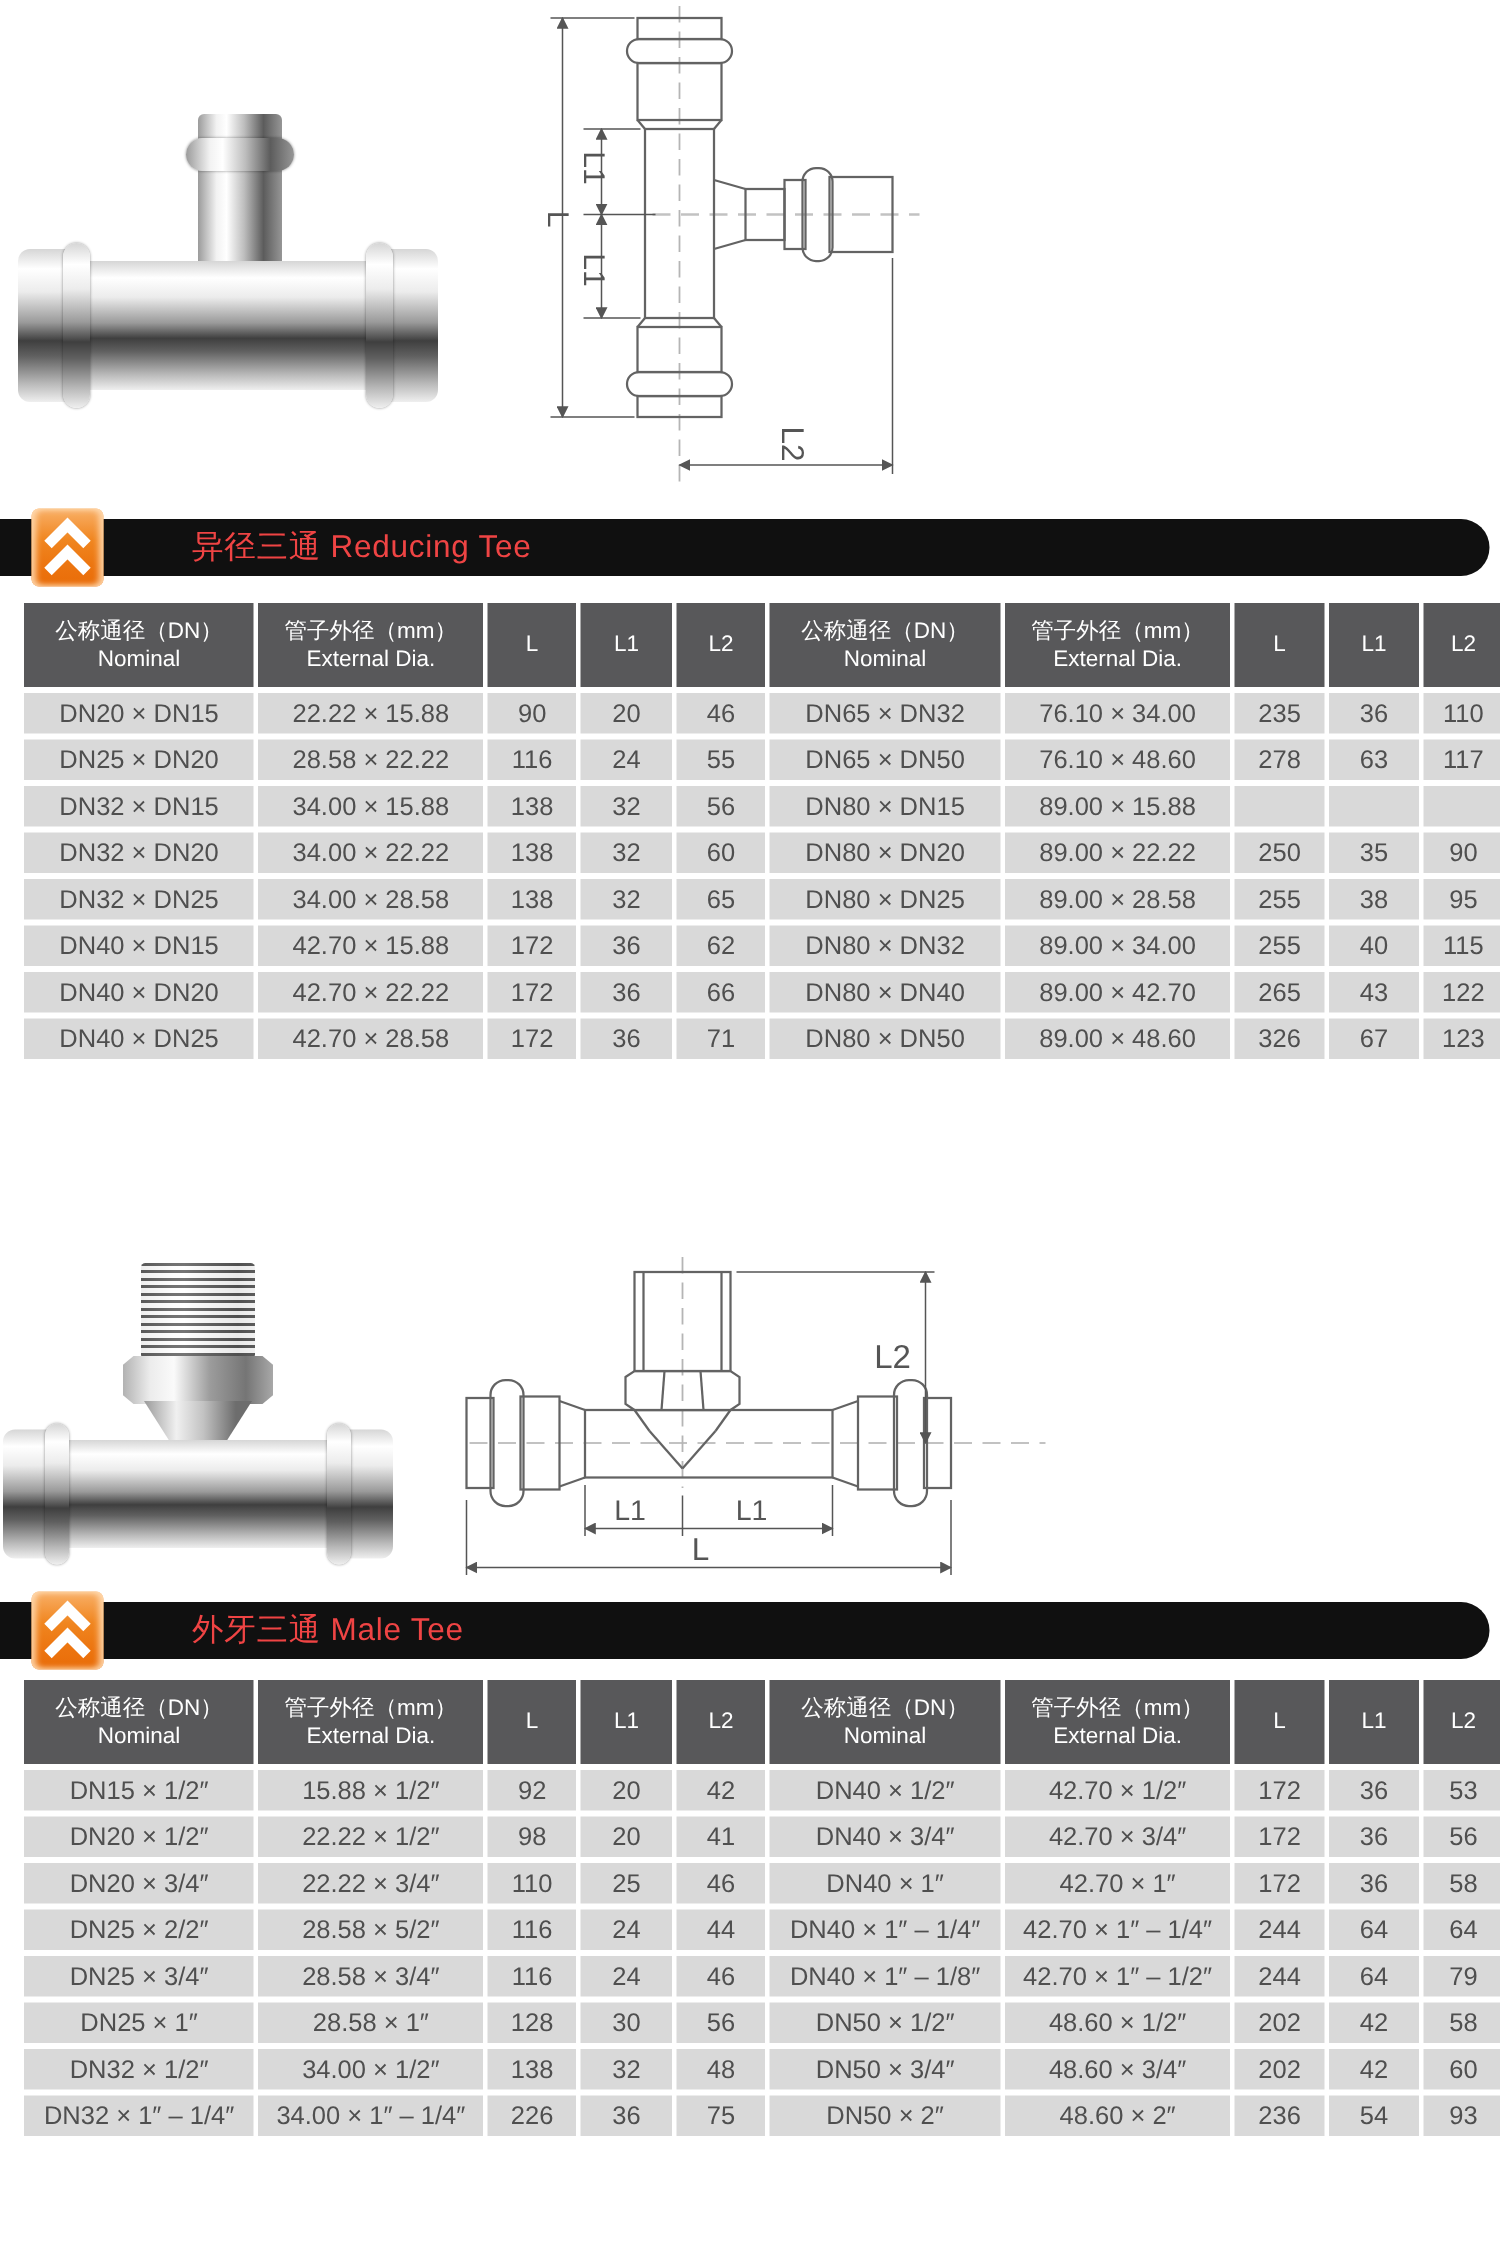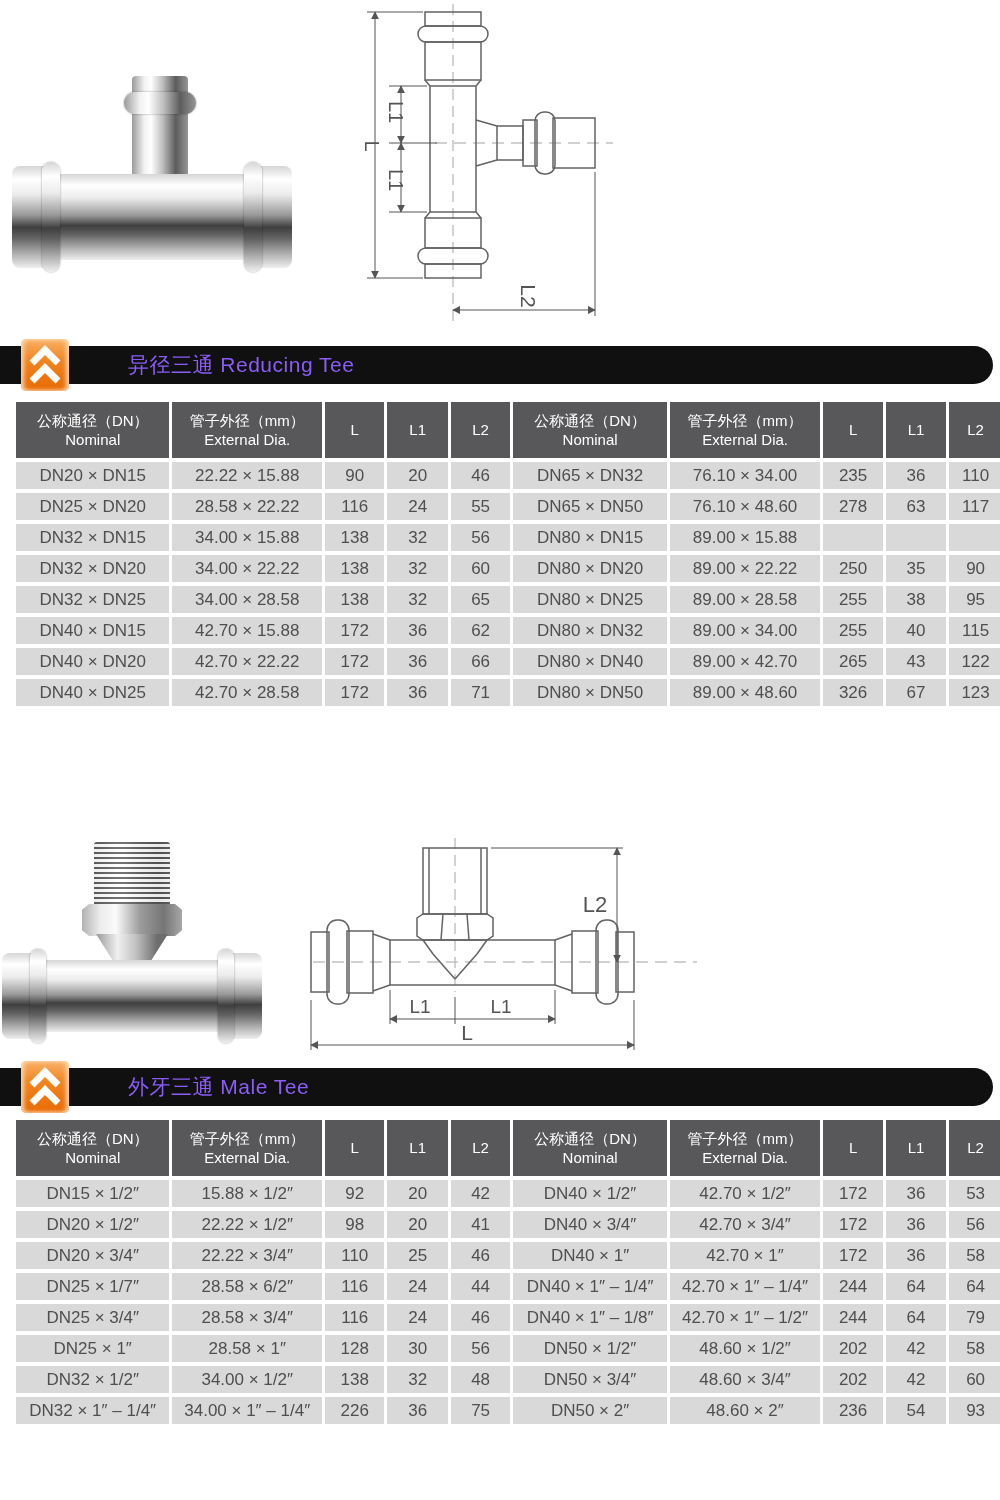--- a/index.html
+++ b/index.html
@@ -9,21 +9,21 @@
     font-family:"Liberation Sans","DejaVu Sans",sans-serif;
     -webkit-font-smoothing:antialiased;
   }
   
   .section-bar{
     position:absolute;left:0;width:993px;height:38px;
     background:#101010;border-radius:0 19px 19px 0;
   }
   .section-bar .bar-title{
     position:absolute;left:128px;top:0;line-height:38px;
-    color:#8b5cf6;font-size:21px;letter-spacing:.5px;white-space:nowrap;
+    color:#ef4444;font-size:21px;letter-spacing:.5px;white-space:nowrap;
   }
   .badge{
     position:absolute;left:21px;top:-7px;width:48px;height:52px;
     border-radius:5px;
     background:linear-gradient(180deg,#f9b068 0%,#f08620 40%,#ec740f 75%,#e96c08 100%);
     box-shadow:inset 3px 0 4px rgba(255,220,180,.9), inset -3px 0 4px rgba(255,220,180,.9);
   }
   .badge svg{position:absolute;left:0;top:0;}
   
   table.spec{
@@ -421,22 +421,22 @@
         <td>110</td>
         <td>25</td>
         <td>46</td>
         <td>DN40 × 1″</td>
         <td>42.70 × 1″</td>
         <td>172</td>
         <td>36</td>
         <td>58</td>
       </tr>
       <tr>
-        <td>DN25 × 1/7″</td>
-        <td>28.58 × 6/2″</td>
+        <td>DN25 × 2/2″</td>
+        <td>28.58 × 5/2″</td>
         <td>116</td>
         <td>24</td>
         <td>44</td>
         <td>DN40 × 1″ – 1/4″</td>
         <td>42.70 × 1″ – 1/4″</td>
         <td>244</td>
         <td>64</td>
         <td>64</td>
       </tr>
       <tr>

